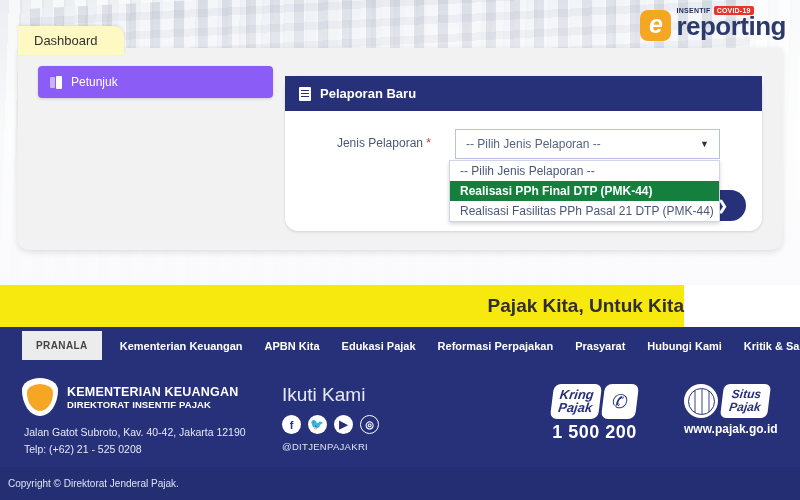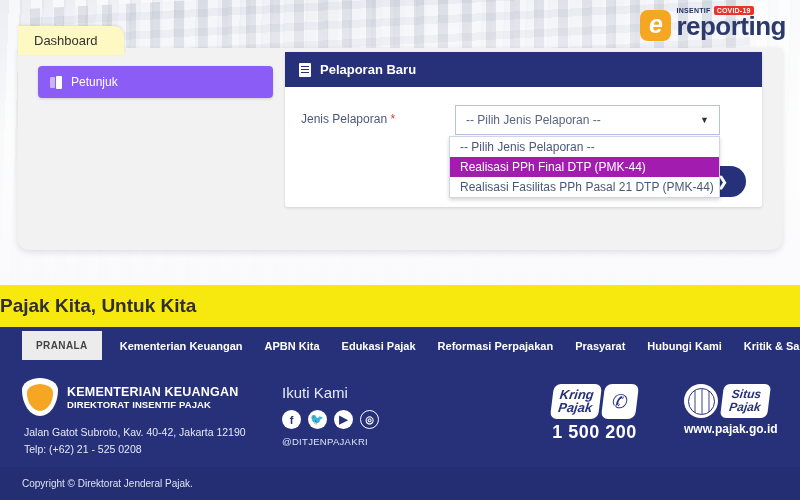--- a/index.html
+++ b/index.html
@@ -91,77 +91,77 @@
     content: ""; position: absolute; left: 6px; top: 0; width: 6px; height: 13px;
     background: #fff; border-radius: 1px;
   }
   .petunjuk-body {
     padding: 16px 14px 22px 14px;
     font-size: 11.5px; line-height: 19px; color: #4a5878;
   }
 
   
   .pelaporan {
-    position: absolute; left: 267px; top: 4px; width: 477px;
-    background: #fff; border-radius: 3px; box-shadow: 0 1px 3px rgba(0,0,0,.14);
+    position: absolute; left: 267px; top: 28px; width: 477px;
+    background: #fff; border-radius: 13px; box-shadow: 0 1px 3px rgba(0,0,0,.14);
   }
   .pelaporan-head {
     background: #26317a; color: #fff;
     padding: 10px 14px; font-size: 13px; font-weight: bold;
     display: flex; align-items: center; gap: 9px;
   }
   .doc-icon {
     display: inline-block; width: 12px; height: 14px;
     background: #fff; border-radius: 1px; position: relative;
   }
   .doc-icon::before {
     content: ""; position: absolute; left: 2px; top: 3px; width: 8px; height: 1px;
     background: #26317a; box-shadow: 0 3px 0 #26317a, 0 6px 0 #26317a;
   }
   .pelaporan-body { padding: 18px 16px 22px 16px; position: relative; height: 120px; }
 
   .form-row { display: flex; align-items: flex-start; }
   .form-label {
-    width: 148px; padding-right: 18px; padding-top: 7px;
+    width: 148px; text-align: right; padding-right: 18px; padding-top: 7px;
     font-size: 12px; color: #4a5878;
   }
   .req { color: #e8342a; }
 
   .select-wrap { position: relative; width: 271px; padding-left: 6px; }
   .select-box {
     border: 1px solid #b9c0e8; background: #fff;
     padding: 7px 10px; font-size: 12px; color: #596480;
     display: flex; justify-content: space-between; align-items: center;
   }
   .caret { font-size: 9px; color: #333; }
 
   .dropdown {
     position: absolute; left: 0; top: 31px; width: 271px;
     background: #fff; border: 1px solid #cfd4e6;
     box-shadow: 0 2px 4px rgba(0,0,0,.16);
     z-index: 20;
   }
   .dd-option { padding: 3px 10px; font-size: 12px; color: #4a5878; white-space: nowrap; }
-  .dd-option.selected { background: #a21caf; color: #ffffff; }
+  .dd-option.selected { background: #15803d; color: #ffffff; font-weight: bold; }
 
   .btn-lanjutkan {
     position: absolute; right: 16px; bottom: 10px;
     background: #26317a; color: #fff;
     border: none; border-radius: 16px;
     padding: 8px 18px; font-size: 12px;
     display: flex; align-items: center; gap: 7px;
     cursor: pointer;
   }
   .btn-chevron { font-size: 13px; font-weight: bold; }
 
   
   .banner {
-    position: absolute; left: 0; top: 285px; width: 800px; height: 42px;
+    position: absolute; left: 0; top: 285px; width: 684px; height: 42px;
     background: #f7e80d;
-    display: flex; align-items: center; justify-content: flex-start;
+    display: flex; align-items: center; justify-content: flex-end;
   }
   .banner-text { font-size: 19px; font-weight: bold; color: #2f2f2f; }
 
   
   .navbar {
     position: absolute; left: 0; top: 327px; width: 800px; height: 37px;
     background: #26317a;
     display: flex; align-items: center; padding-left: 22px; gap: 0;
   }
   .pranala {
@@ -187,21 +187,21 @@
   .kemenkeu-crest::before {
     content: ""; width: 26px; height: 27px; background: #f5a623;
     border-radius: 50% 50% 50% 50% / 32% 32% 68% 68%;
   }
   .kemenkeu-txt { display: flex; flex-direction: column; color: #fff; }
   .kemenkeu-1 { font-size: 12.5px; font-weight: bold; letter-spacing: .2px; }
   .kemenkeu-2 { font-size: 9.5px; font-weight: bold; letter-spacing: .1px; }
   .footer-addr { position: absolute; left: 24px; top: 60px; color: #e6e9f5; font-size: 10.5px; line-height: 17px; }
 
   .follow { position: absolute; left: 282px; top: 20px; }
-  .follow-title { color: #e6e9f5; font-size: 15px; margin-bottom: 9px; }
+  .follow-title { color: #e6e9f5; font-size: 19px; margin-bottom: 9px; }
   .social-row { display: flex; gap: 7px; margin-bottom: 7px; }
   .soc {
     width: 19px; height: 19px; border-radius: 50%;
     background: #fff; color: #26317a;
     font-size: 11px; font-weight: bold;
     display: flex; align-items: center; justify-content: center;
   }
   .soc.outline { background: transparent; border: 1.4px solid #fff; color: #fff; font-size: 10px; }
   .handle { color: #dfe3f2; font-size: 9.5px; letter-spacing: .3px; }
 
@@ -238,21 +238,21 @@
     background: #fff; border-radius: 6px; padding: 4px 8px;
     transform: skewX(-7deg);
   }
   .situs-1, .situs-2 { color: #26317a; font-size: 12px; font-weight: bold; font-style: italic; line-height: 13px; }
   .situs-url { color: #fff; font-size: 12px; font-weight: bold; margin-top: 4px; }
 
   
   .copyright {
     position: absolute; left: 0; top: 467px; width: 800px; height: 33px;
     background: #232e73;
-    display: flex; align-items: center; padding-left: 22px;
+    display: flex; align-items: center; padding-left: 8px;
   }
   .copyright-text { color: #dfe3f2; font-size: 10px; }
 </style>
 </head>
 <body>
 
 <div class="hero">
   <div class="hero-building"></div>
   <div class="hero-wash"></div>
 </div>

